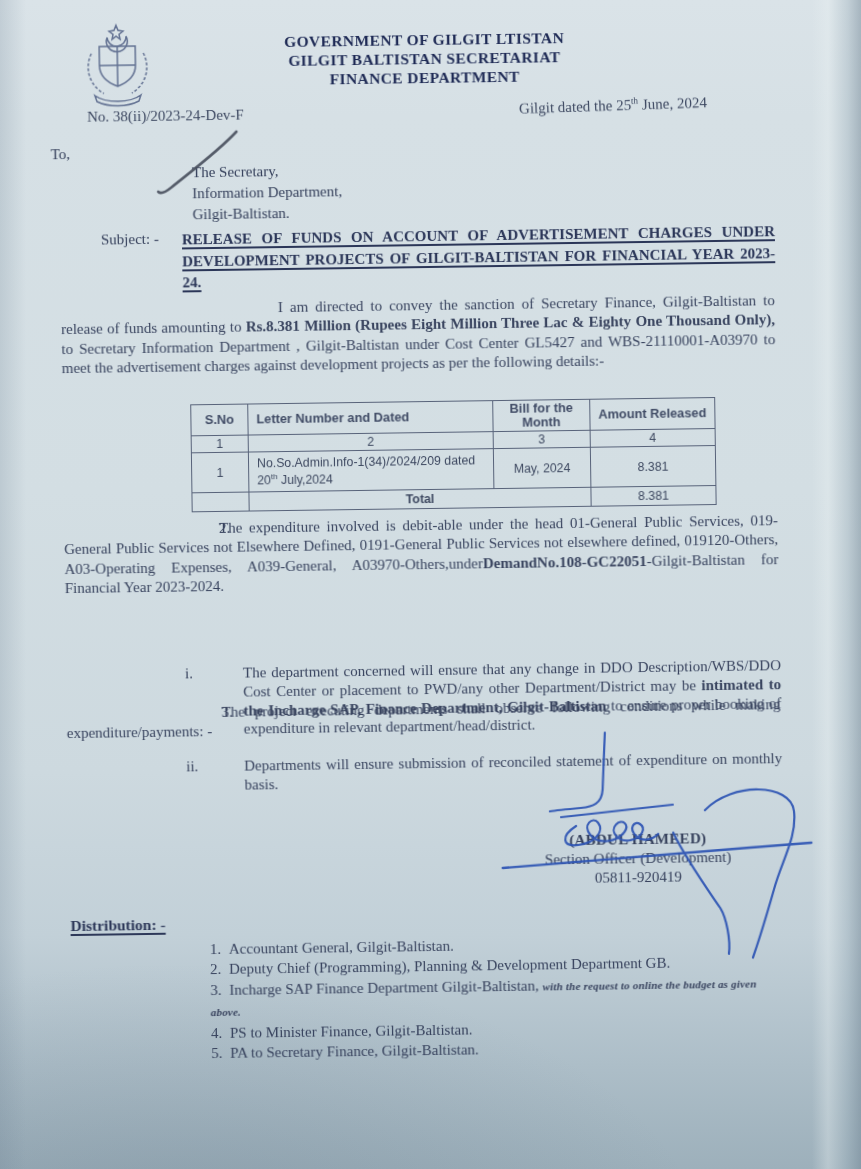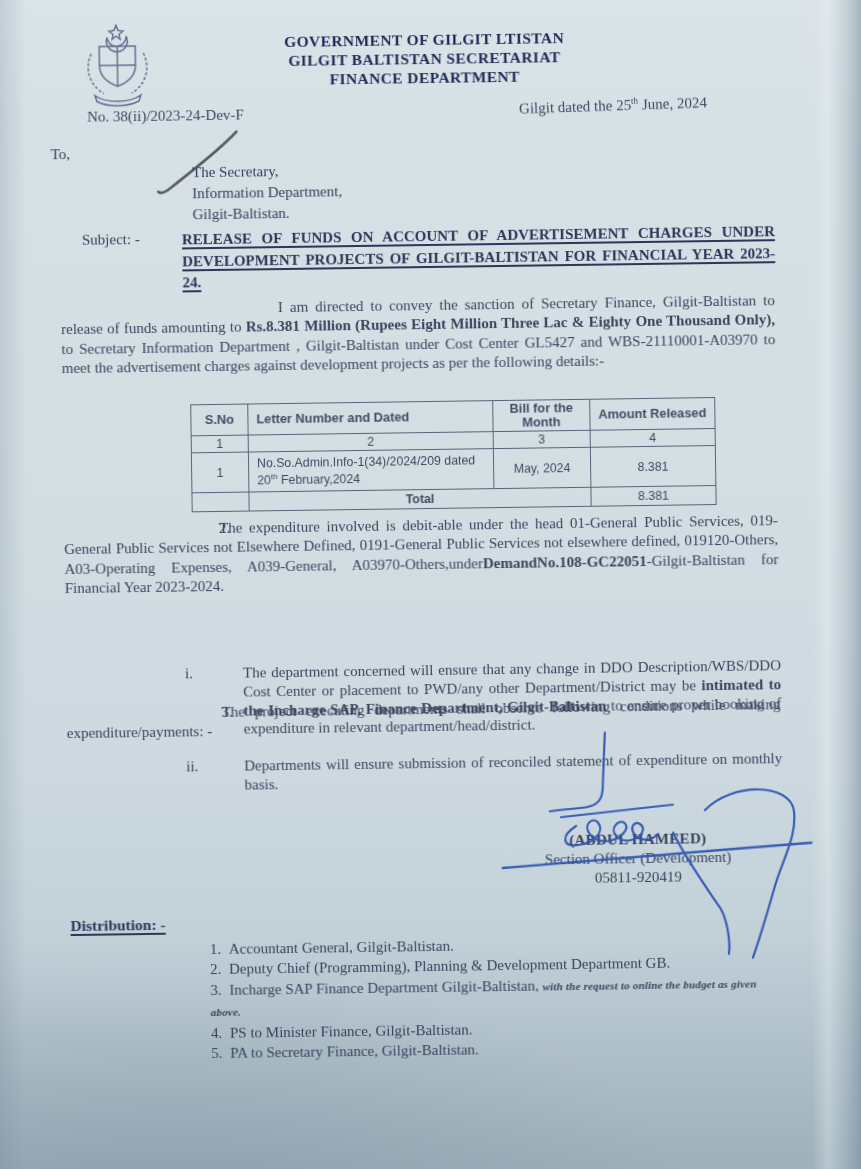--- a/index.html
+++ b/index.html
@@ -15,21 +15,21 @@
   .abs{position:absolute;}
   .b{font-weight:bold;}
   
   .letterhead{left:180px;top:30px;width:500px;text-align:center;font-weight:bold;
     color:#1e2a55;font-size:15.5px;line-height:19px;letter-spacing:.4px;}
   .refno{left:92px;top:104px;font-size:15px;color:#3d4861;}
   .dateline{left:524px;top:99px;font-size:15px;color:#3d4861;transform:rotate(-1.1deg);}
   .dateline sup{font-size:9px;}
   .to{left:55px;top:141px;}
   .recipient{left:196px;top:159px;line-height:21px;}
-  .subj-label{left:85px;top:227px;}
+  .subj-label{left:104px;top:227px;}
   .subject{left:185px;top:226px;width:593px;font-weight:bold;line-height:21.5px;
     text-align:justify;color:#2b3658;text-decoration:underline;text-underline-offset:3px;
     text-decoration-thickness:1.5px;}
   .para{width:714px;text-align:justify;line-height:19.3px;color:#39445f;}
   .p1{left:63px;top:296px;text-indent:217px;}
   .p2{left:63px;top:516px;text-indent:155px;}
   .p3{left:63px;top:623px;text-indent:155px;}
   .pnum{position:absolute;left:0;top:0;}
   .pwrap{position:relative;}
   
@@ -111,21 +111,21 @@
           <th class="c col-amt">Amount Released</th>
         </tr>
         <tr class="rownum">
           <td class="c">1</td>
           <td class="c">2</td>
           <td class="c">3</td>
           <td class="c">4</td>
         </tr>
         <tr class="datarow">
           <td class="c">1</td>
-          <td class="l"><span>No.So.Admin.Info-1(34)/2024/209 dated 20</span><sup style="font-size:8px;">th</sup><span> February,2024</span></td>
+          <td class="l"><span>No.So.Admin.Info-1(34)/2024/209 dated 20</span><sup style="font-size:8px;">th</sup><span> July,2024</span></td>
           <td class="c">May, 2024</td>
           <td class="c">8.381</td>
         </tr>
         <tr class="totalrow">
           <td></td>
           <td class="c" colspan="2" style="font-weight:bold;">Total</td>
           <td class="c">8.381</td>
         </tr>
       </tbody>
         </table>

